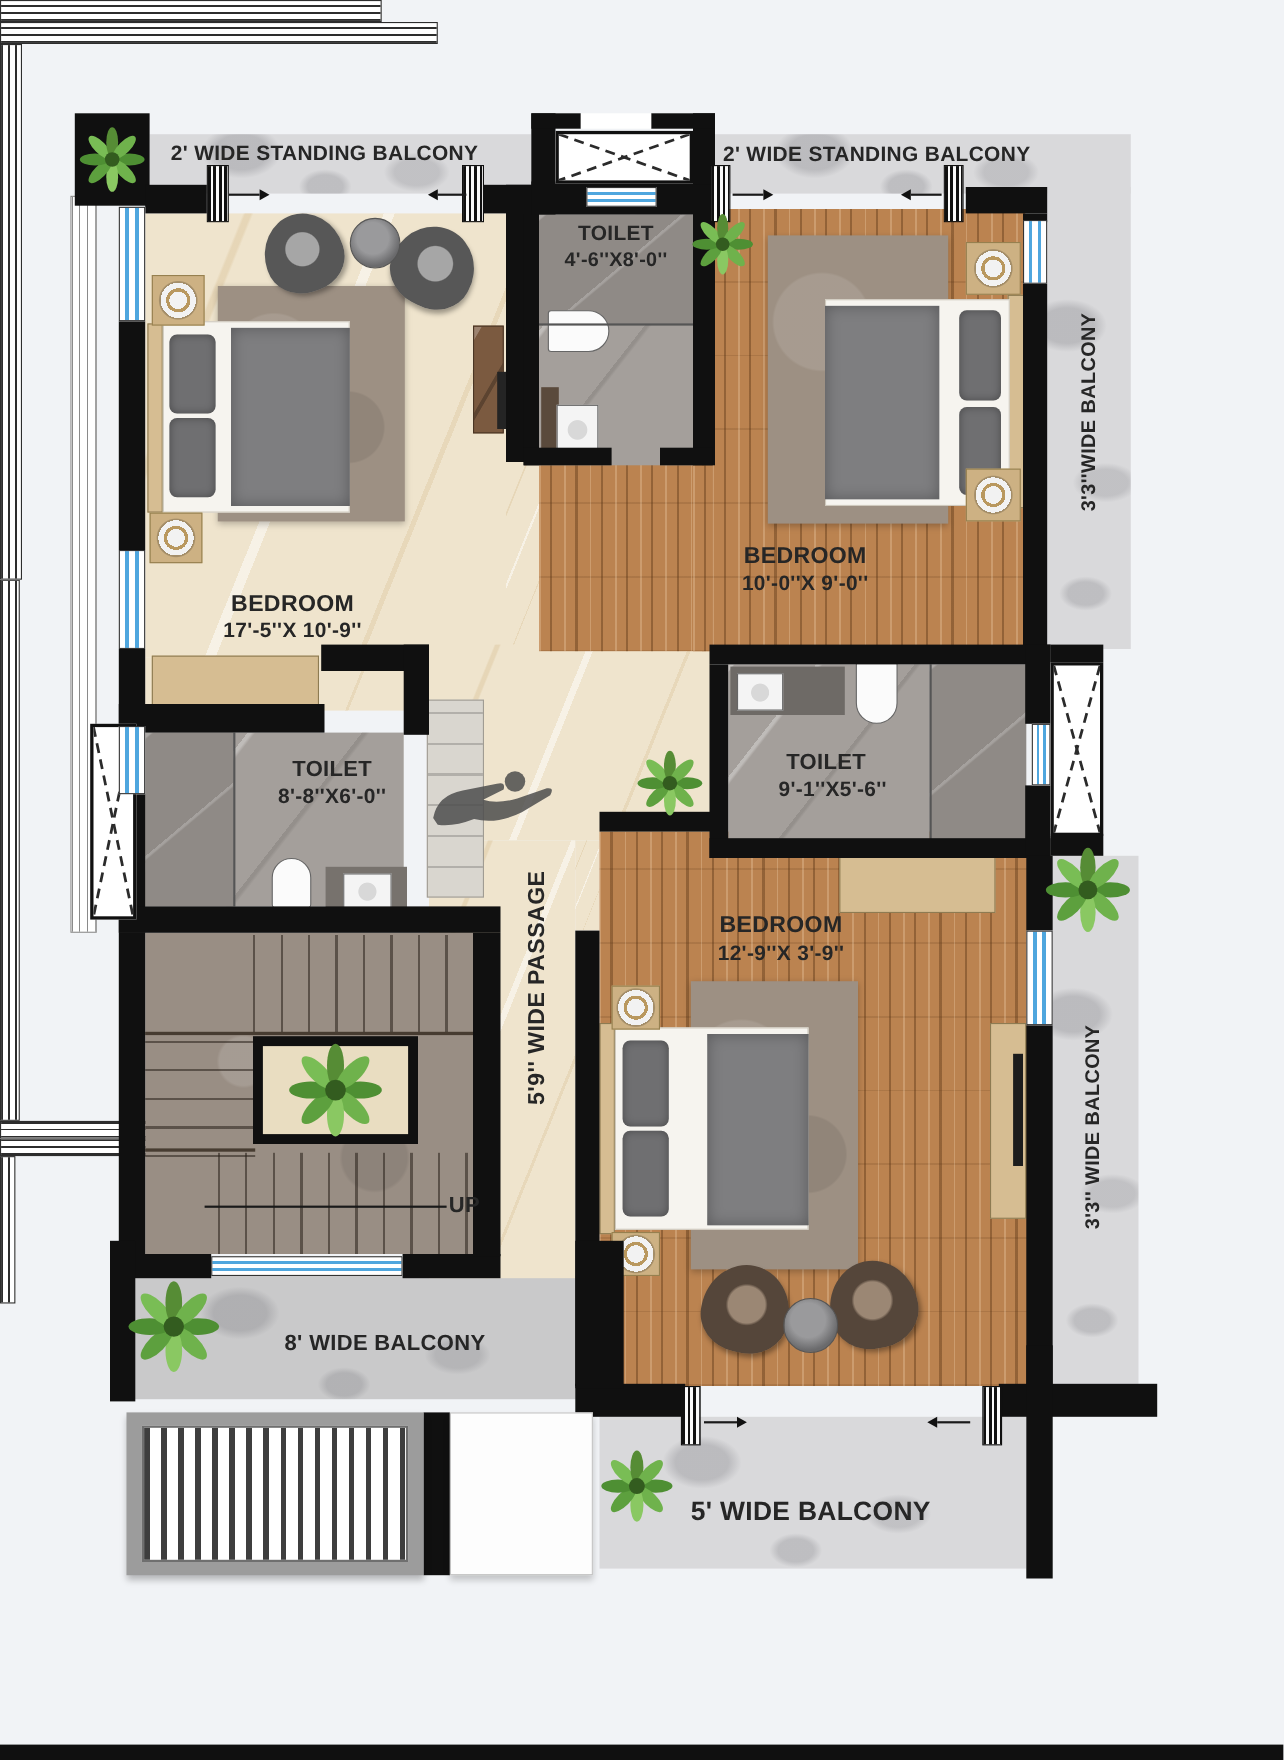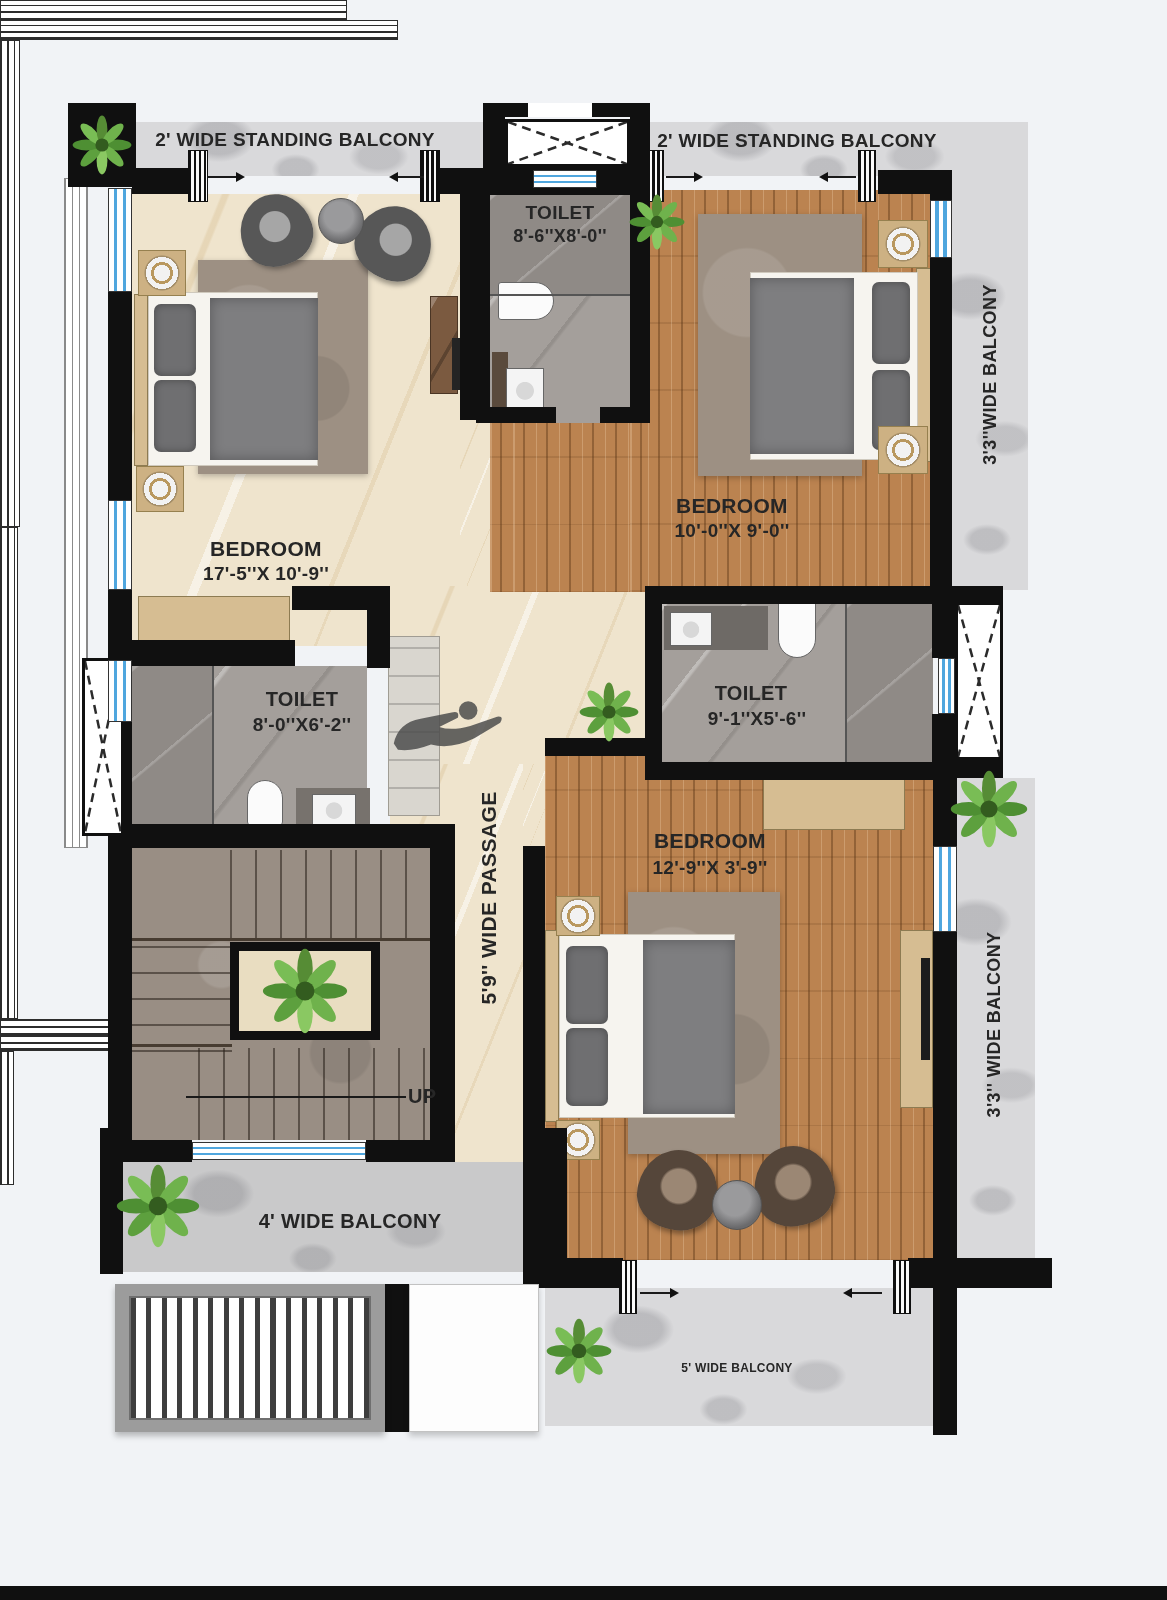--- a/index.html
+++ b/index.html
@@ -286,33 +286,33 @@
       <use href="#plantdef"></use>
     </svg>
   <svg class="abs" viewBox="0 0 115 60" style="left:386px;top:696px;width:122px;height:62px;opacity:.85">
       <use href="#humandef"></use>
     </svg>
 
   <div class="lbl" style="left:145px;top:129px;width:300px;font-size:19px">2' WIDE STANDING BALCONY</div>
   <div class="lbl" style="left:647px;top:130px;width:300px;font-size:19px">2' WIDE STANDING BALCONY</div>
   <div class="vlbl" style="left:840px;top:364px;width:300px;font-size:18px">3'3''WIDE BALCONY</div>
   <div class="vlbl" style="left:844px;top:1014px;width:300px;font-size:18px">3'3'' WIDE BALCONY</div>
-  <div class="lbl" style="left:250px;top:1210px;width:200px;font-size:20px">4' WIDE BALCONY</div>
-  <div class="lbl" style="left:617px;top:1361px;width:240px;font-size:12px">5' WIDE BALCONY</div>
+  <div class="lbl" style="left:250px;top:1210px;width:200px;font-size:20px">8' WIDE BALCONY</div>
+  <div class="lbl" style="left:617px;top:1361px;width:240px;font-size:24px">5' WIDE BALCONY</div>
 
   <div class="lbl" style="left:166px;top:537px;width:200px;font-size:21px">BEDROOM</div>
   <div class="lbl" style="left:166px;top:563px;width:200px;font-size:19px">17'-5''X 10'-9''</div>
   <div class="lbl" style="left:632px;top:494px;width:200px;font-size:21px">BEDROOM</div>
   <div class="lbl" style="left:632px;top:520px;width:200px;font-size:19px">10'-0''X 9'-0''</div>
   <div class="lbl" style="left:610px;top:829px;width:200px;font-size:21px">BEDROOM</div>
   <div class="lbl" style="left:610px;top:857px;width:200px;font-size:19px">12'-9''X 3'-9''</div>
   <div class="lbl" style="left:480px;top:202px;width:160px;font-size:19px">TOILET</div>
-  <div class="lbl" style="left:480px;top:226px;width:160px;font-size:18px">8'-6''X8'-0''</div>
+  <div class="lbl" style="left:480px;top:226px;width:160px;font-size:18px">4'-6''X8'-0''</div>
   <div class="lbl" style="left:222px;top:688px;width:160px;font-size:20px">TOILET</div>
-  <div class="lbl" style="left:222px;top:714px;width:160px;font-size:19px">8'-0''X6'-2''</div>
+  <div class="lbl" style="left:222px;top:714px;width:160px;font-size:19px">8'-8''X6'-0''</div>
   <div class="lbl" style="left:671px;top:682px;width:160px;font-size:20px">TOILET</div>
   <div class="lbl" style="left:677px;top:708px;width:160px;font-size:19px">9'-1''X5'-6''</div>
 
   <div class="vlbl" style="left:339px;top:886px;width:300px;font-size:21px">5'9'' WIDE PASSAGE</div>
 
   <div class="line" style="left:186px;top:1096px;width:220px;height:2px"></div>
   <div class="lbl" style="left:408px;top:1085px;width:46px;font-size:20px;text-align:left">UP</div>
 
 </div>
 

